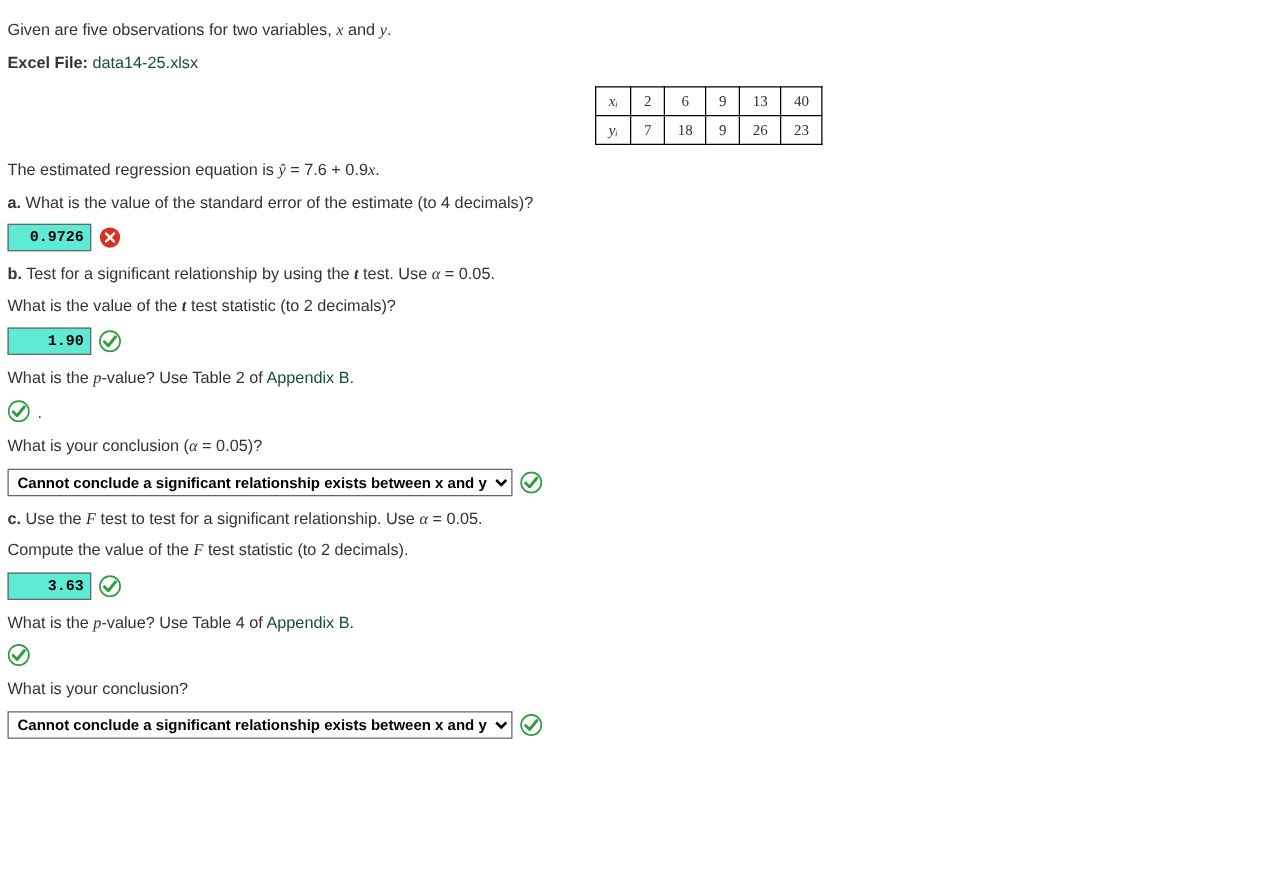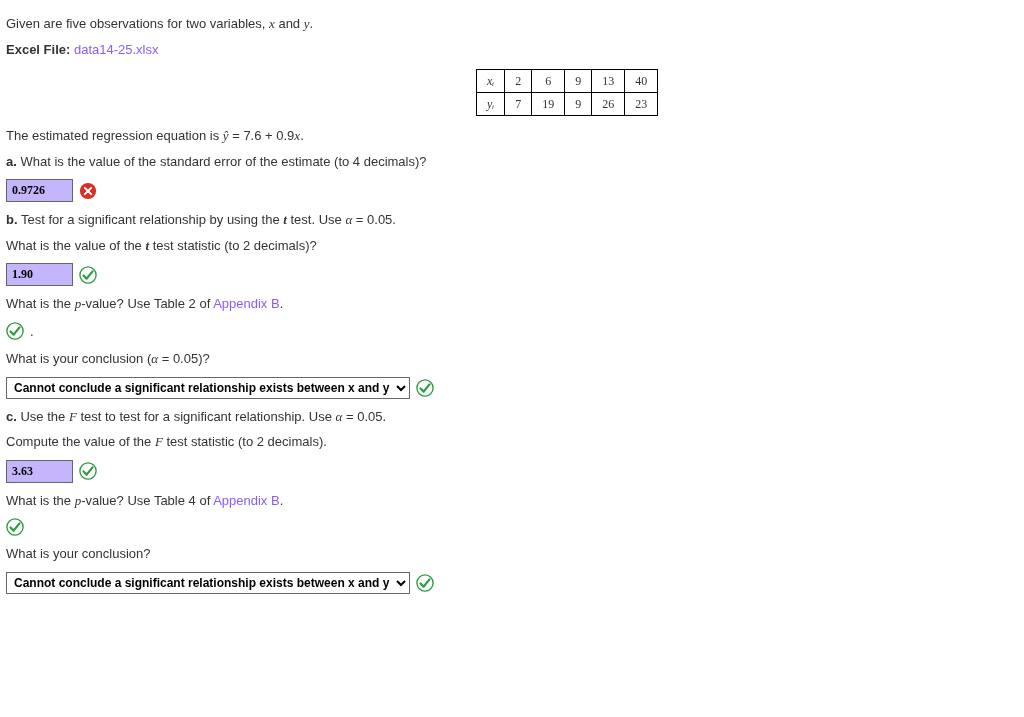--- a/index.html
+++ b/index.html
@@ -7,21 +7,21 @@
     font-size: 13px;
     color: #333;
     margin: 0;
     padding: 8px 6px;
     line-height: 1.5;
   }
   .para {
     margin: 6px 0;
   }
   .link {
-    color: #8b5cf6;
+    color: #14532d;
     text-decoration: none;
   }
   .bold {
     font-weight: bold;
   }
   .math-italic {
     font-family: 'Times New Roman', serif;
     font-style: italic;
   }
   table.data-table {
@@ -33,26 +33,27 @@
   table.data-table td {
     border: 1px solid #000;
     padding: 2px 10px;
     text-align: center;
   }
   table.data-table td.rowhead {
     font-style: italic;
   }
   input.answer-box {
     border: 1px solid #666;
-    font-family: Liberation Serif, serif;
+    font-family: Liberation Mono, monospace;
     font-size: 12px;
     font-weight: bold;
     padding: 3px 5px;
+    text-align: right;
     width: 55px;
-    background: #c4b5fd;
+    background: #5eead4;
   }
   select.answer-select {
     border: 1px solid #666;
     font-family: Verdana, Geneva, sans-serif;
     font-size: 12px;
     font-weight: bold;
     padding: 2px 3px;
     background: #fff;
   }
   .row {
@@ -94,21 +95,21 @@
     <td class="rowhead">xᵢ</td>
     <td>2</td>
     <td>6</td>
     <td>9</td>
     <td>13</td>
     <td>40</td>
   </tr>
   <tr>
     <td class="rowhead">yᵢ</td>
     <td>7</td>
-    <td>19</td>
+    <td>18</td>
     <td>9</td>
     <td>26</td>
     <td>23</td>
   </tr>
 </tbody>
   </table>
 
 <div class="para">
   The estimated regression equation is <span class="math-italic">ŷ</span> = 7.6 + 0.9<span class="math-italic">x</span>.
 </div>

